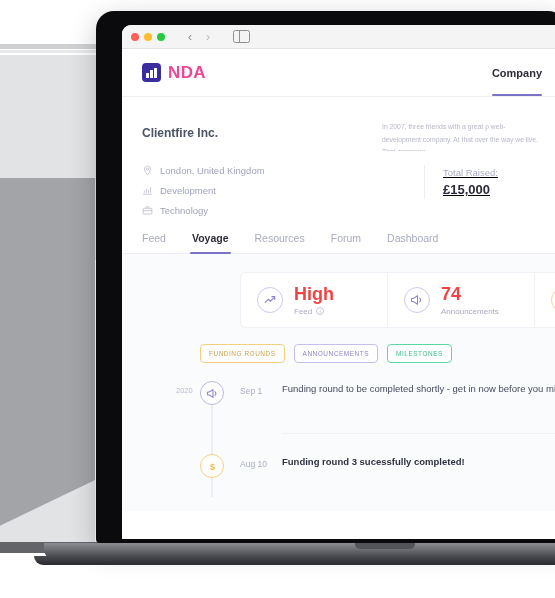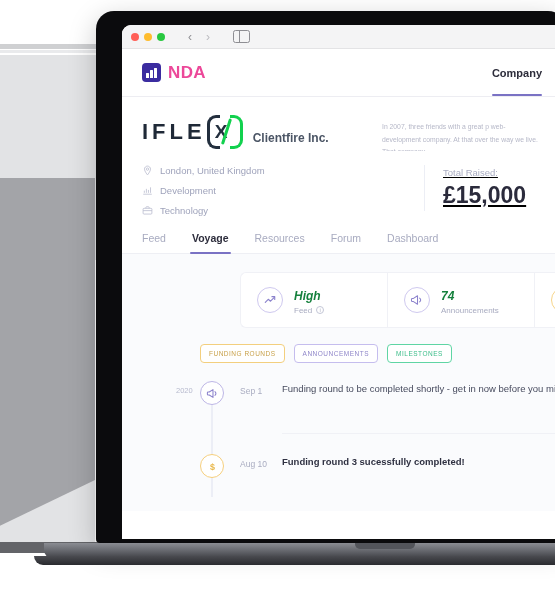--- a/index.html
+++ b/index.html
@@ -148,21 +148,21 @@
   .meta-list { display:flex; flex-direction:column; gap:9px; }
   .meta-item { display:flex; align-items:center; gap:7px; font-size:9.5px; color:#9fa3bb; }
   .meta-ico { width:11px; height:11px; display:block; flex:0 0 11px; }
 
   .raised-card {
     margin-left:auto; border-left:1px solid #eceef5; padding: 2px 0 2px 18px;
     min-width:118px;
     text-decoration:underline;
   }
   .raised-label { font-size:9.5px; color:#a9acc2; margin-bottom:4px; }
-  .raised-value { font-size:23px; font-weight:700; color:#2b2b3c; }
+  .raised-value { font-size:13px; font-weight:700; color:#2b2b3c; }
 
   
   .tabs {
     display:flex; gap:26px; padding: 16px 20px 0 20px; border-bottom:1px solid #eeeff4;
   }
   .tab {
     font-size:10.5px; color:#a8abc0; padding-bottom:9px; position:relative; cursor:pointer;
   }
   .tab.active { color:#2d2d3c; font-weight:700; }
   .tab.active::after {
@@ -177,21 +177,21 @@
     background:#fff; border:1px solid #f0f1f6; border-right:none;
     display:flex; align-items:center; gap:11px; padding: 13px 16px;
     min-width: 147px; height:56px;
   }
   .stat-card:first-child { border-radius: 6px 0 0 6px; }
   .stat-ico {
     width:26px; height:26px; border-radius:50%; border:1.4px solid #cfc9ef;
     display:flex; align-items:center; justify-content:center; flex:0 0 26px;
   }
   .stat-ico.amber { border-color:#f7d58a; }
-  .stat-main { font-size:12px; font-weight:700; color:#15803d; line-height:1.15;font-style:italic; }
+  .stat-main { font-size:18px; font-weight:700; color:#ef4444; line-height:1.15; }
   .stat-sub { font-size:8px; color:#a8abc0; margin-top:2px; display:flex; align-items:center; gap:4px; }
   .info-dot {
     width:8px; height:8px; border-radius:50%; border:1px solid #c3c6d6;
     display:inline-flex; align-items:center; justify-content:center;
     font-size:6px; color:#b0b3c4; line-height:1;
   }
 
   
   .pills { display:flex; gap:9px; padding: 16px 0 0 78px; }
   .pill {
@@ -268,29 +268,20 @@
         </span>
         <span class="brand-name">NDA</span>
       </div>
       <div class="top-nav">
         <div class="top-nav-item active">Company</div>
       </div>
     </div>
 
     <div class="company-row">
       <div class="logo-wrap">
-        <div class="logo-ifle">
-          <span class="logo-text">IFLE</span>
-          <span class="logo-badge">
-            <span class="lb-left"></span>
-            <span class="lb-right"></span>
-            <span class="lb-x">X</span>
-            <span class="lb-slash"></span>
-          </span>
-        </div>
         <span class="company-name">Clientfire Inc.</span>
       </div>
       <div class="company-desc">In 2007, three friends with a great p web-development company. At that over the way we live. That company</div>
     </div>
 
     <div class="meta-row">
       <div class="meta-list">
         <div class="meta-item">
           <svg class="meta-ico" viewBox="0 0 16 16">
             <path d="M8 1.6c-2.5 0-4.4 2-4.4 4.4 0 3.2 4.4 8.4 4.4 8.4s4.4-5.2 4.4-8.4c0-2.4-1.9-4.4-4.4-4.4z" fill="none" stroke="#b6b9cc" stroke-width="1.1"></path>

